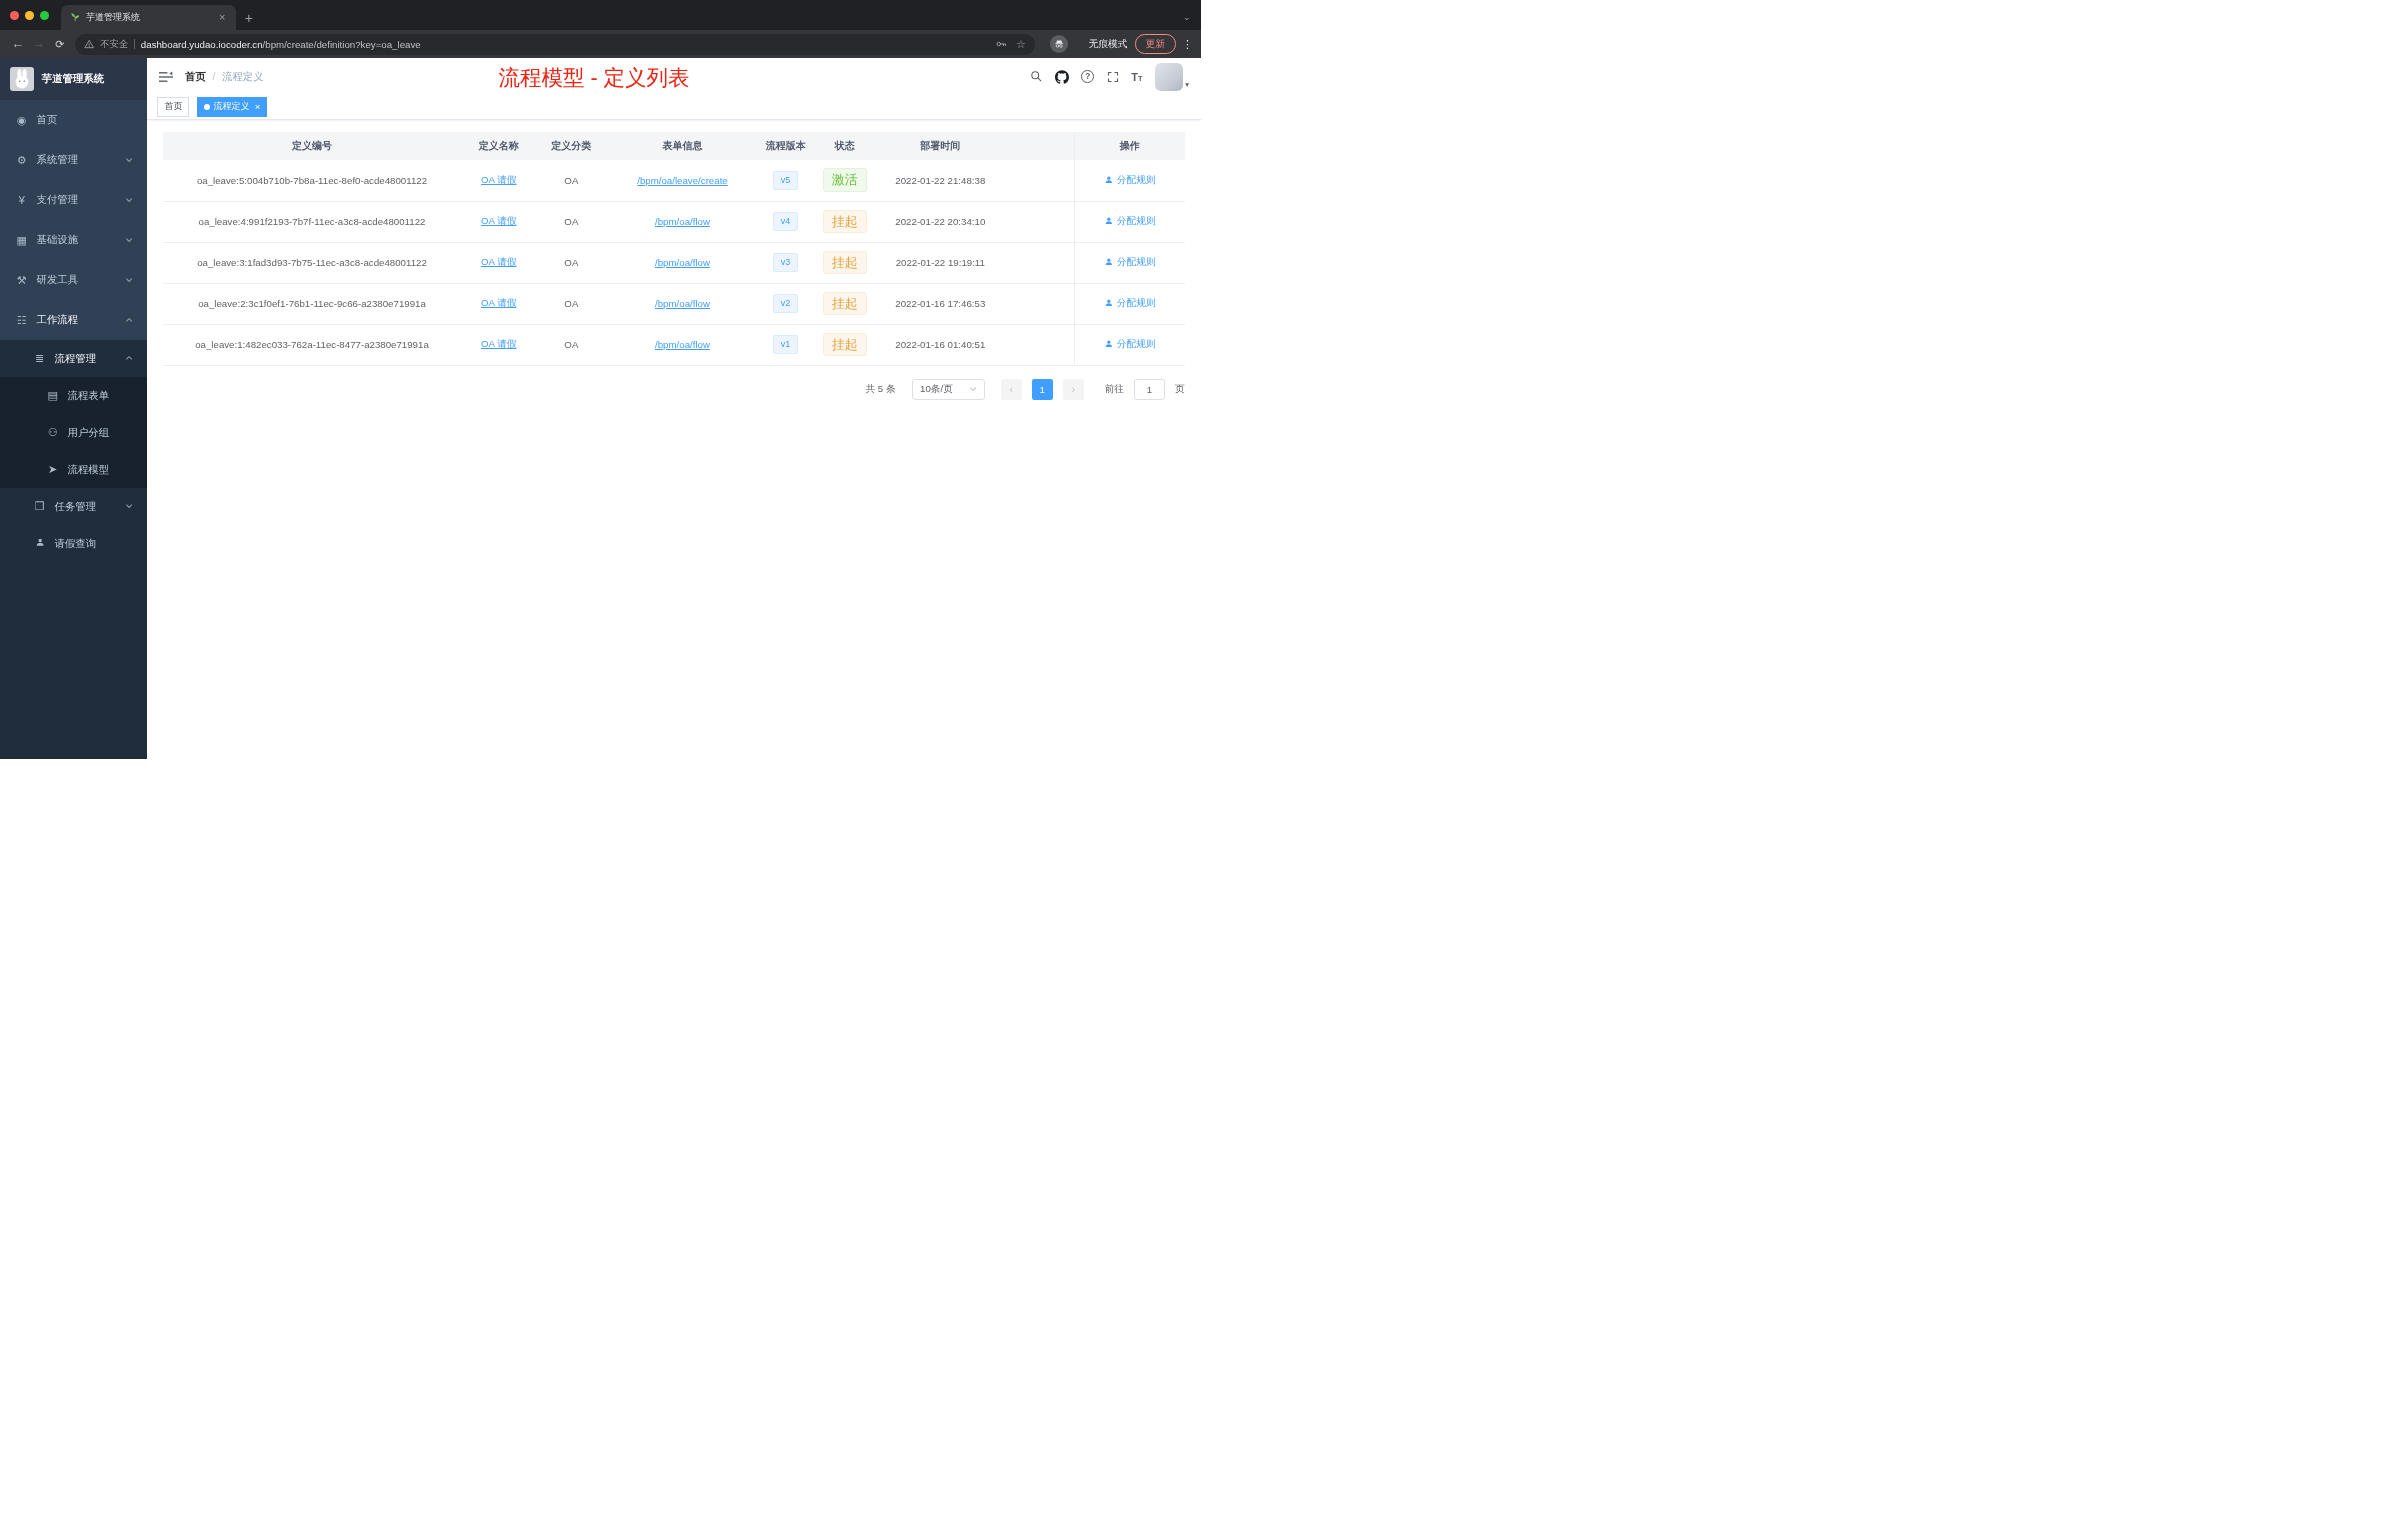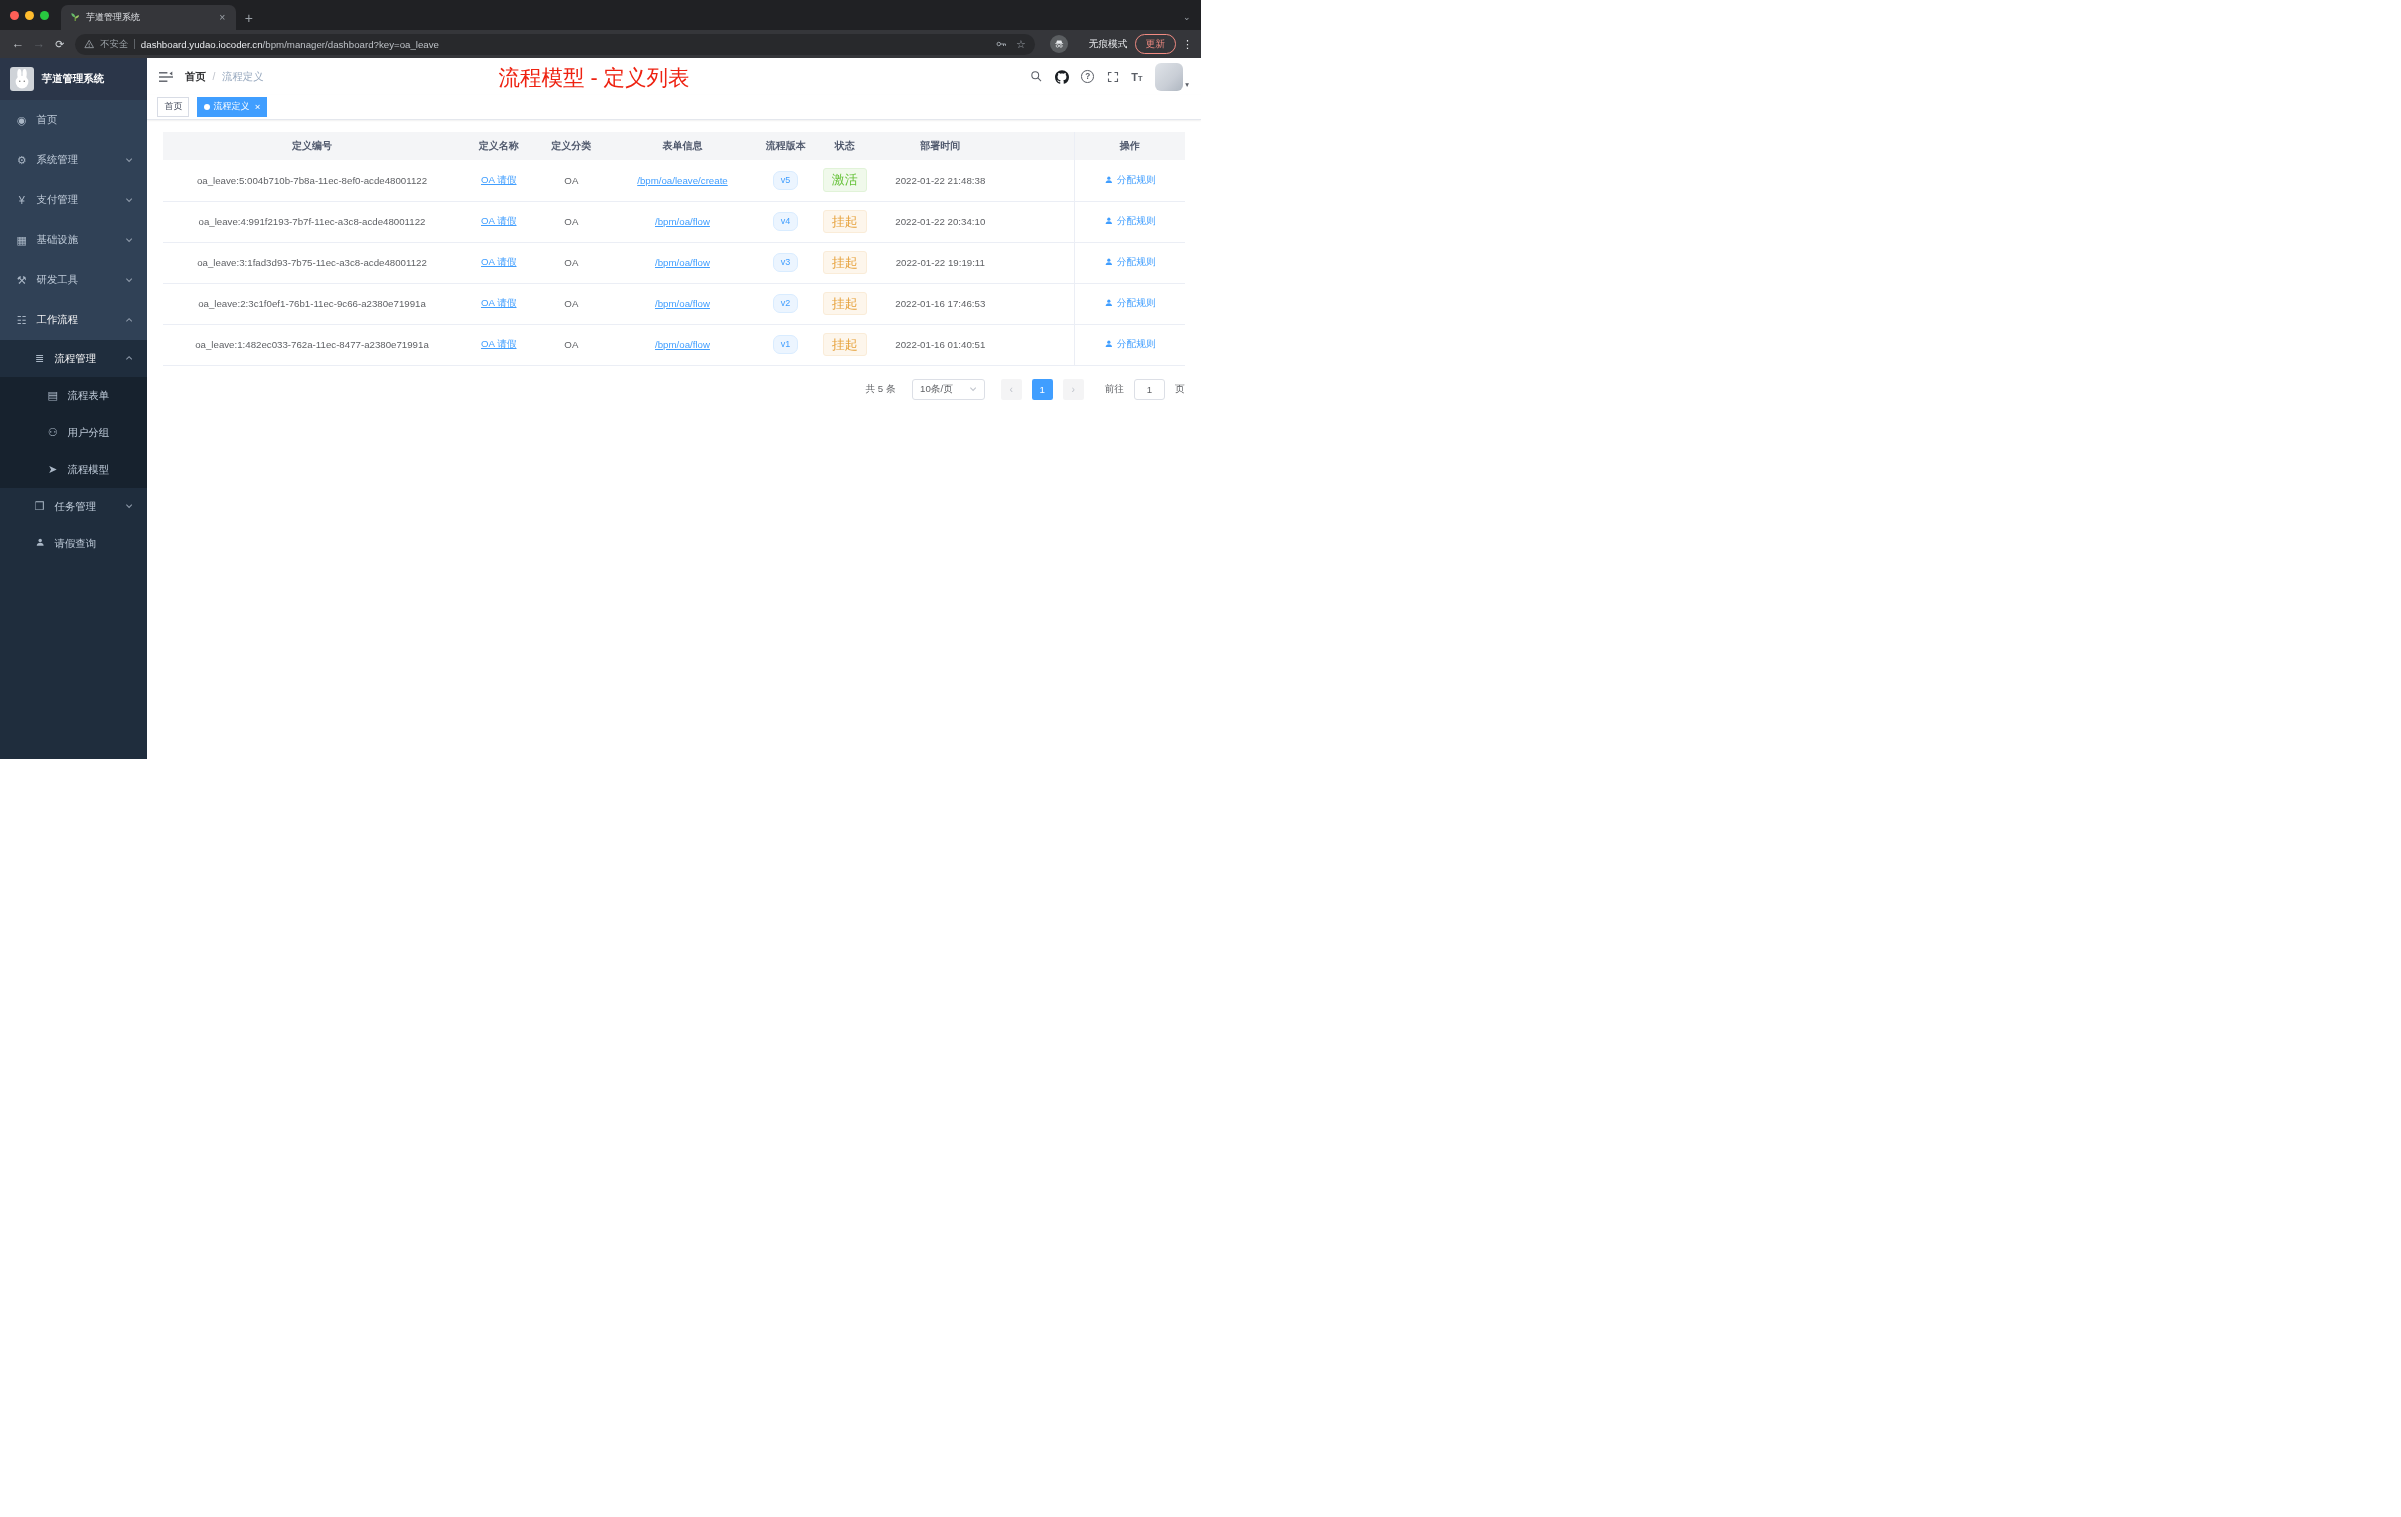--- a/index.html
+++ b/index.html
@@ -76,21 +76,21 @@
   .tag .dot { width:6px; height:6px; border-radius:50%; background:#fff; }
   .tag .tclose { font-size:9.7px; margin-left:1.5px; }
 
   
   .content { flex:1; padding:12px 16.3px 0; background:#fff; }
   table { width:100%; border-collapse:collapse; table-layout:fixed; font-size:9.7px; color:#606266; }
   th { background:#f4f5f7; height:28px; font-weight:600; color:#515a6e; text-align:center; font-size:10px; }
   td { height:41px; text-align:center; border-bottom:0.7px solid #ebeef5; overflow:hidden; white-space:nowrap; }
   .col-action { border-left:0.7px solid #ebeef5; }
   .link { color:#409eff; cursor:pointer;text-decoration:underline; }
-  .ver { display:inline-block; min-width:25px; padding:3px 6.7px; background:#ecf5ff; border:0.7px solid #d9ecff; color:#409eff; border-radius:7px; font-size:9px; line-height:1.2; }
+  .ver { display:inline-block; min-width:25px; padding:3px 6.7px; background:#ecf5ff; border:0.7px solid #d9ecff; color:#409eff; border-radius:2px; font-size:9px; line-height:1.2; }
   .badge { display:inline-block; padding:3px 8px; border-radius:3px; font-size:13px; line-height:1.2;text-align:center; }
   .badge.success { background:#f0f9eb; border:0.7px solid #e1f3d8; color:#67c23a; }
   .badge.warning { background:#fdf6ec; border:0.7px solid #faecd8; color:#e6a23c; }
   .action-link { display:inline-flex; align-items:center; gap:3px; color:#409eff; }
 
   
   .pager { display:flex; justify-content:flex-end; align-items:center; margin-top:13.4px; gap:10px; font-size:9.7px; color:#606266; }
   .total { margin-right:6px; }
   .psize { width:73px; height:21px; border:0.7px solid #dcdfe6; border-radius:3px; display:flex; align-items:center; justify-content:space-between; padding:0 6px 0 7.4px; color:#606266; margin-right:6px; cursor:pointer; }
   .psize .caret { color:#c0c4cc; display:flex; }
@@ -127,21 +127,21 @@
   <span class="navbtn fwd">→</span>
   <span class="navbtn reload">⟳</span>
   <div class="omnibox">
     <svg width="10.4" height="10.4" viewBox="0 0 24 24">
         <path d="M12 3 L22 20 H2 Z" fill="none" stroke="#9aa0a6" stroke-width="2"></path>
         <line x1="12" y1="10" x2="12" y2="15" stroke="#9aa0a6" stroke-width="2"></line>
         <circle cx="12" cy="17.3" r="1.2" fill="#9aa0a6"></circle>
       </svg>
     <span class="sec-label">不安全</span>
     <span class="url-sep"></span>
-    <span class="url"><span class="domain">dashboard.yudao.iocoder.cn</span><span class="path">/bpm/manager/dashboard?key=oa_leave</span></span>
+    <span class="url"><span class="domain">dashboard.yudao.iocoder.cn</span><span class="path">/bpm/create/definition?key=oa_leave</span></span>
     <span class="omni-icons">
       <svg width="12" height="12" viewBox="0 0 24 24">
           <circle cx="7.5" cy="12" r="3.5" fill="none" stroke="#9aa0a6" stroke-width="2"></circle>
           <line x1="11" y1="12" x2="21" y2="12" stroke="#9aa0a6" stroke-width="2"></line>
           <line x1="17" y1="12" x2="17" y2="16" stroke="#9aa0a6" stroke-width="2"></line>
           <line x1="21" y1="12" x2="21" y2="15.5" stroke="#9aa0a6" stroke-width="2"></line>
         </svg>
       <span class="star">☆</span>
     </span>
   </div>

